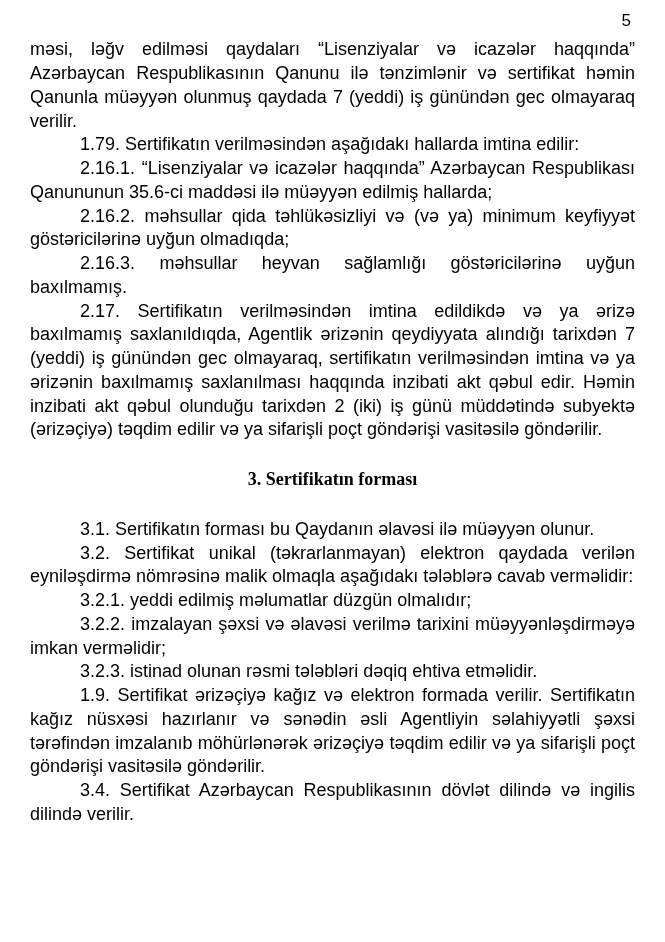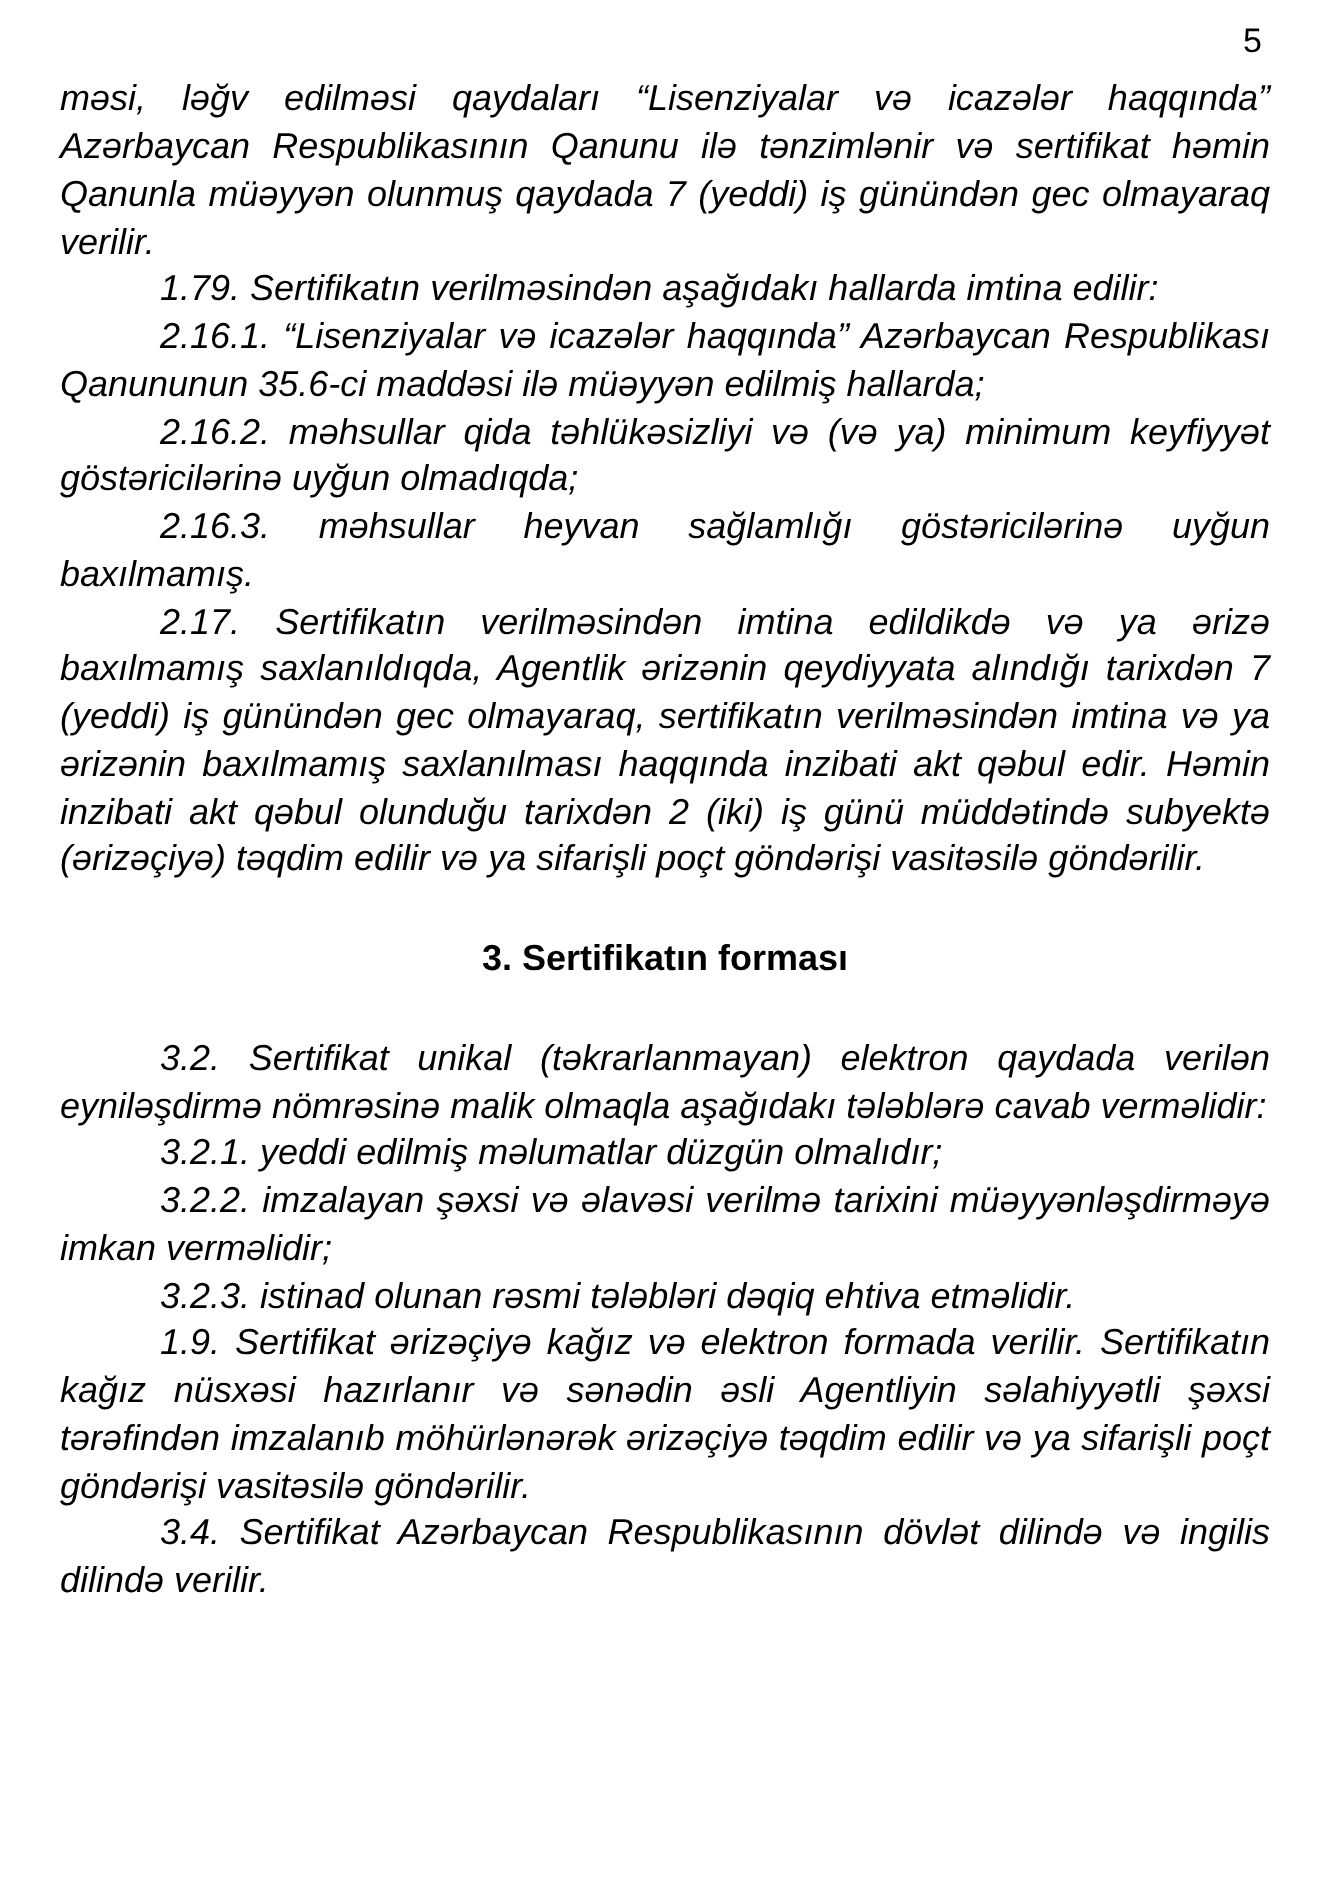--- a/index.html
+++ b/index.html
@@ -24,30 +24,30 @@
   .page-number {
     text-align: right;
     font-size: 17px;
     margin: 0 0 6px 0;
     padding-right: 4px;
   }
   .content p.para {
     margin: 0;
     text-align: justify;
     text-justify: inter-word;
-    font-style: italic;
   }
   .content p.para.indent {
     text-indent: 50px;
   }
   .heading {
     font-size: 18px;
     font-weight: bold;
     text-align: center;
     margin: 26px 0 26px 0;
+    font-family: Liberation Serif, serif;
   }
 </style>
 </head>
 <body>
 
 <div class="page">
   <div class="page-number">5</div>
 
   <div class="content">
     <div id="section-before">
@@ -55,20 +55,21 @@
         <p class="para indent">1.79. Sertifikatın verilməsindən aşağıdakı hallarda imtina edilir:</p>
         <p class="para indent">2.16.1. “Lisenziyalar və icazələr haqqında” Azərbaycan Respublikası Qanununun 35.6-ci maddəsi ilə müəyyən edilmiş hallarda;</p>
         <p class="para indent">2.16.2. məhsullar qida təhlükəsizliyi və (və ya) minimum keyfiyyət göstəricilərinə uyğun olmadıqda;</p>
         <p class="para indent">2.16.3. məhsullar heyvan sağlamlığı göstəricilərinə uyğun baxılmamış.</p>
         <p class="para indent">2.17. Sertifikatın verilməsindən imtina edildikdə və ya ərizə baxılmamış saxlanıldıqda, Agentlik ərizənin qeydiyyata alındığı tarixdən 7 (yeddi) iş günündən gec olmayaraq, sertifikatın verilməsindən imtina və ya ərizənin baxılmamış saxlanılması haqqında inzibati akt qəbul edir. Həmin inzibati akt qəbul olunduğu tarixdən 2 (iki) iş günü müddətində subyektə (ərizəçiyə) təqdim edilir və ya sifarişli poçt göndərişi vasitəsilə göndərilir.</p>
       </div>
 
     <h2 class="heading">3. Sertifikatın forması</h2>
 
     <div id="section-after">
+        <p class="para indent">3.1. Sertifikatın forması bu Qaydanın əlavəsi ilə müəyyən olunur.</p>
         <p class="para indent">3.2. Sertifikat unikal (təkrarlanmayan) elektron qaydada verilən eyniləşdirmə nömrəsinə malik olmaqla aşağıdakı tələblərə cavab verməlidir:</p>
         <p class="para indent">3.2.1. yeddi edilmiş məlumatlar düzgün olmalıdır;</p>
         <p class="para indent">3.2.2. imzalayan şəxsi və əlavəsi verilmə tarixini müəyyənləşdirməyə imkan verməlidir;</p>
         <p class="para indent">3.2.3. istinad olunan rəsmi tələbləri dəqiq ehtiva etməlidir.</p>
         <p class="para indent">1.9. Sertifikat ərizəçiyə kağız və elektron formada verilir. Sertifikatın kağız nüsxəsi hazırlanır və sənədin əsli Agentliyin səlahiyyətli şəxsi tərəfindən imzalanıb möhürlənərək ərizəçiyə təqdim edilir və ya sifarişli poçt göndərişi vasitəsilə göndərilir.</p>
         <p class="para indent">3.4. Sertifikat Azərbaycan Respublikasının dövlət dilində və ingilis dilində verilir.</p>
       </div>
   </div>
 </div>
 

